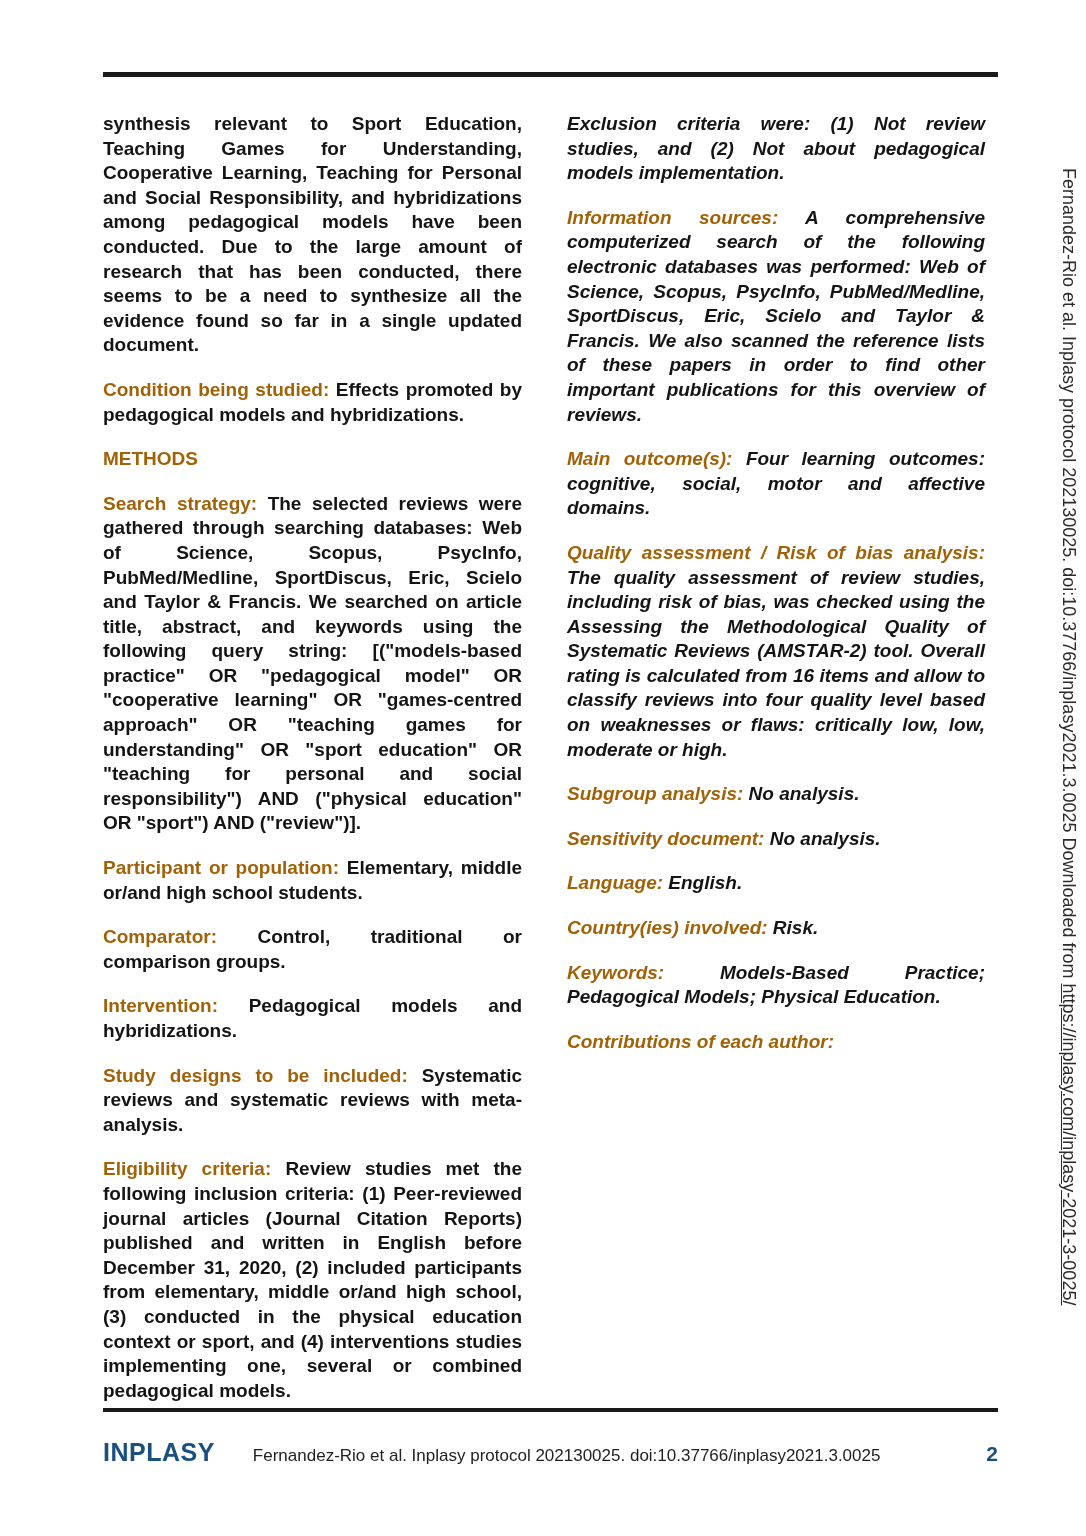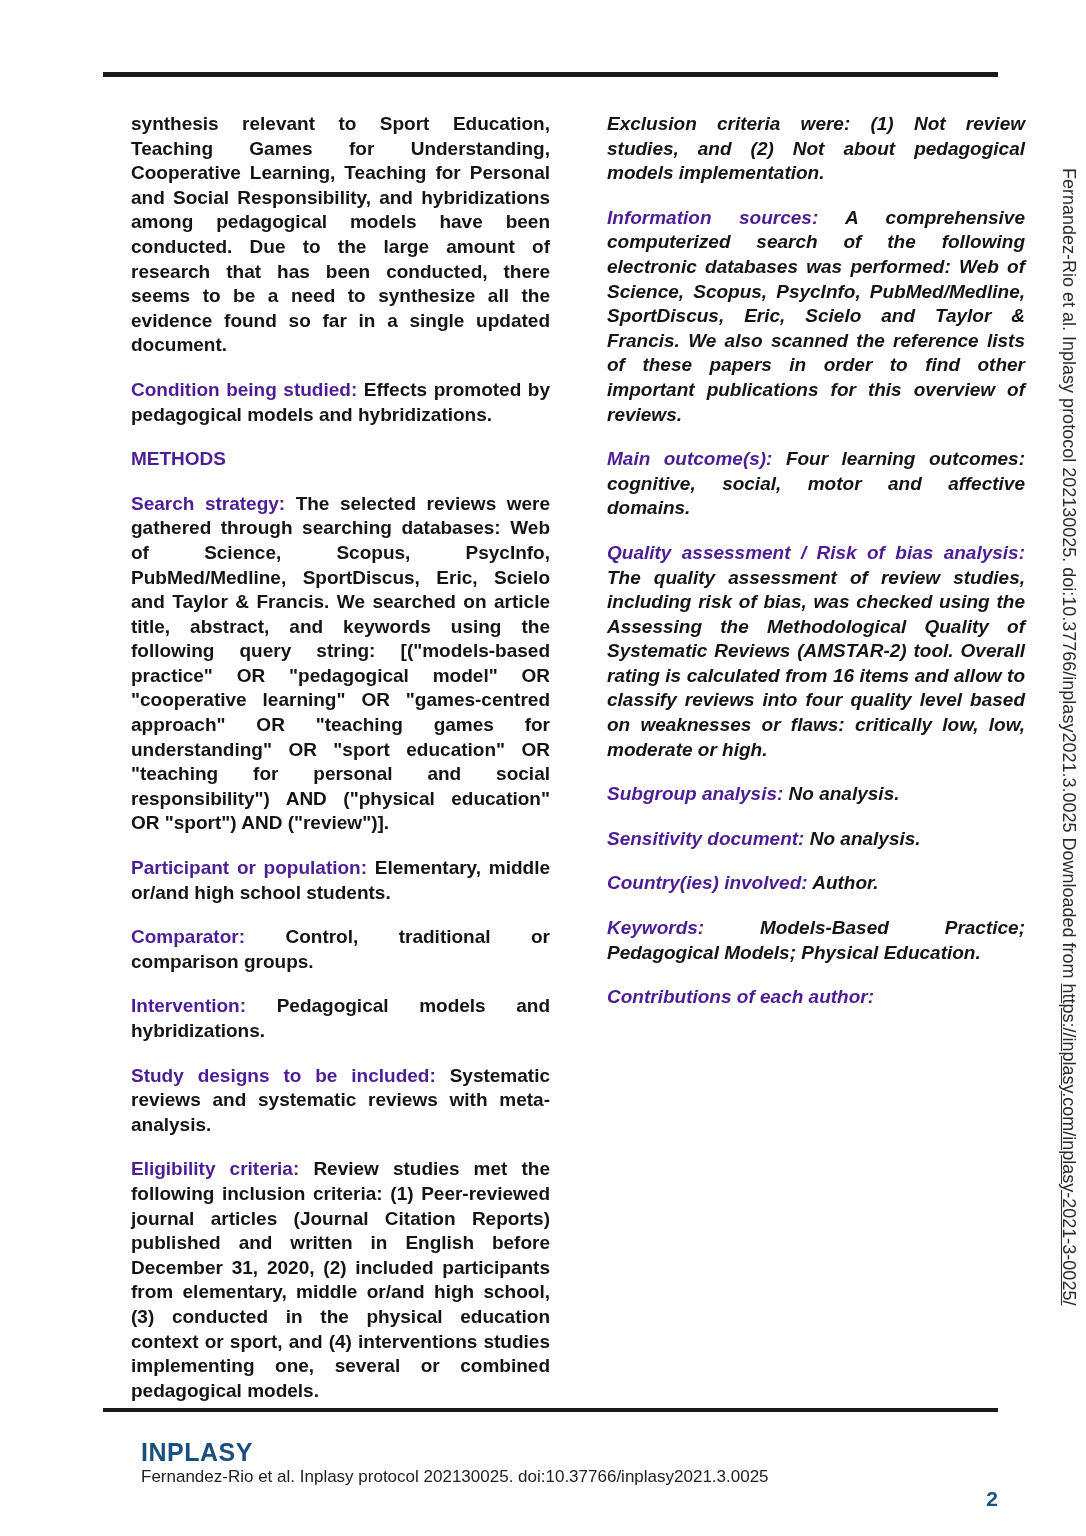--- a/index.html
+++ b/index.html
@@ -13,49 +13,49 @@
   .rule {
     position: absolute; left: 103px; width: 895px;
     background: #1a1a1a;
   }
   .rule-top { top: 72px; height: 5px; }
   .rule-bottom { top: 1408px; height: 4px; }
 
   .columns {
     position: absolute; left: 103px; top: 112px;
     width: 895px;
-    display: flex; gap: 57px; margin-left: 28px;
+    display: flex; gap: 45px;
   }
   .col { text-align: justify; color: #141414; }
   .col-left  { width: 419px; }
   .col-right { width: 418px; font-style: italic; }
 
   .para {
     font-size: 19px; line-height: 24.6px;
     font-weight: bold;
     margin: 0 0 20px 0;
     white-space: pre-line;
     text-align: justify;
   }
   .para:last-child { margin-bottom: 0; }
-  .label { color: #4c1d95; }
+  .label { color: #a16207; }
   .para.block .label { display: block; }
 
   .sidebar-text {
     position: absolute; left: 1079px; top: 168px;
     transform: rotate(90deg); transform-origin: 0 0;
     white-space: nowrap;
     font-size: 18px; line-height: 20px;
     color: #2b2b2b; font-weight: normal;
   }
   .sidebar-text .doi-link { text-decoration: underline; color: #2b2b2b; }
 
   .footer {
     position: absolute; left: 103px; top: 1438px; width: 895px;
-    display: flex; align-items: baseline; flex-direction: column;
+    display: flex; align-items: baseline;
   }
   .footer-logo {
     font-size: 25px; font-weight: bold; color: #1a4f7e;
     letter-spacing: 0.5px;
   }
   .footer-citation {
     margin-left: 38px;
     font-size: 17px; color: #222222; font-weight: normal;
   }
   .footer-page {
@@ -97,22 +97,23 @@
 
       <p class="para"><span class="label">Main outcome(s):</span> <span class="body">Four learning outcomes: cognitive, social, motor and affective domains.</span></p>
 
       <p class="para"><span class="label">Quality assessment / Risk of bias analysis:</span> <span class="body">The quality assessment of review studies, including risk of bias, was checked using the Assessing the Methodological Quality of Systematic Reviews (AMSTAR-2) tool. Overall rating is calculated from 16 items and allow to classify reviews into four quality level based on weaknesses or flaws: critically low, low, moderate or high.</span></p>
 
 
       <p class="para"><span class="label">Subgroup analysis:</span> <span class="body">No analysis.</span></p>
 
       <p class="para"><span class="label">Sensitivity document:</span> <span class="body">No analysis.</span></p>
 
+      <p class="para"><span class="label">Language:</span> <span class="body">English.</span></p>
 
-      <p class="para"><span class="label">Country(ies) involved:</span> <span class="body">Author.</span></p>
+      <p class="para"><span class="label">Country(ies) involved:</span> <span class="body">Risk.</span></p>
 
       <p class="para"><span class="label">Keywords:</span> <span class="body">Models-Based Practice; Pedagogical Models; Physical Education.</span></p>
 
       <p class="para block"><span class="label">Contributions of each author:</span> </p>
     </div>
 </div>
 
 <div class="sidebar-text"><span>Fernandez-Rio et al. Inplasy protocol 202130025. doi:10.37766/inplasy2021.3.0025 Downloaded from </span><span class="doi-link">https://inplasy.com/inplasy-2021-3-0025/</span></div>
 
 <div class="rule rule-bottom"></div>

